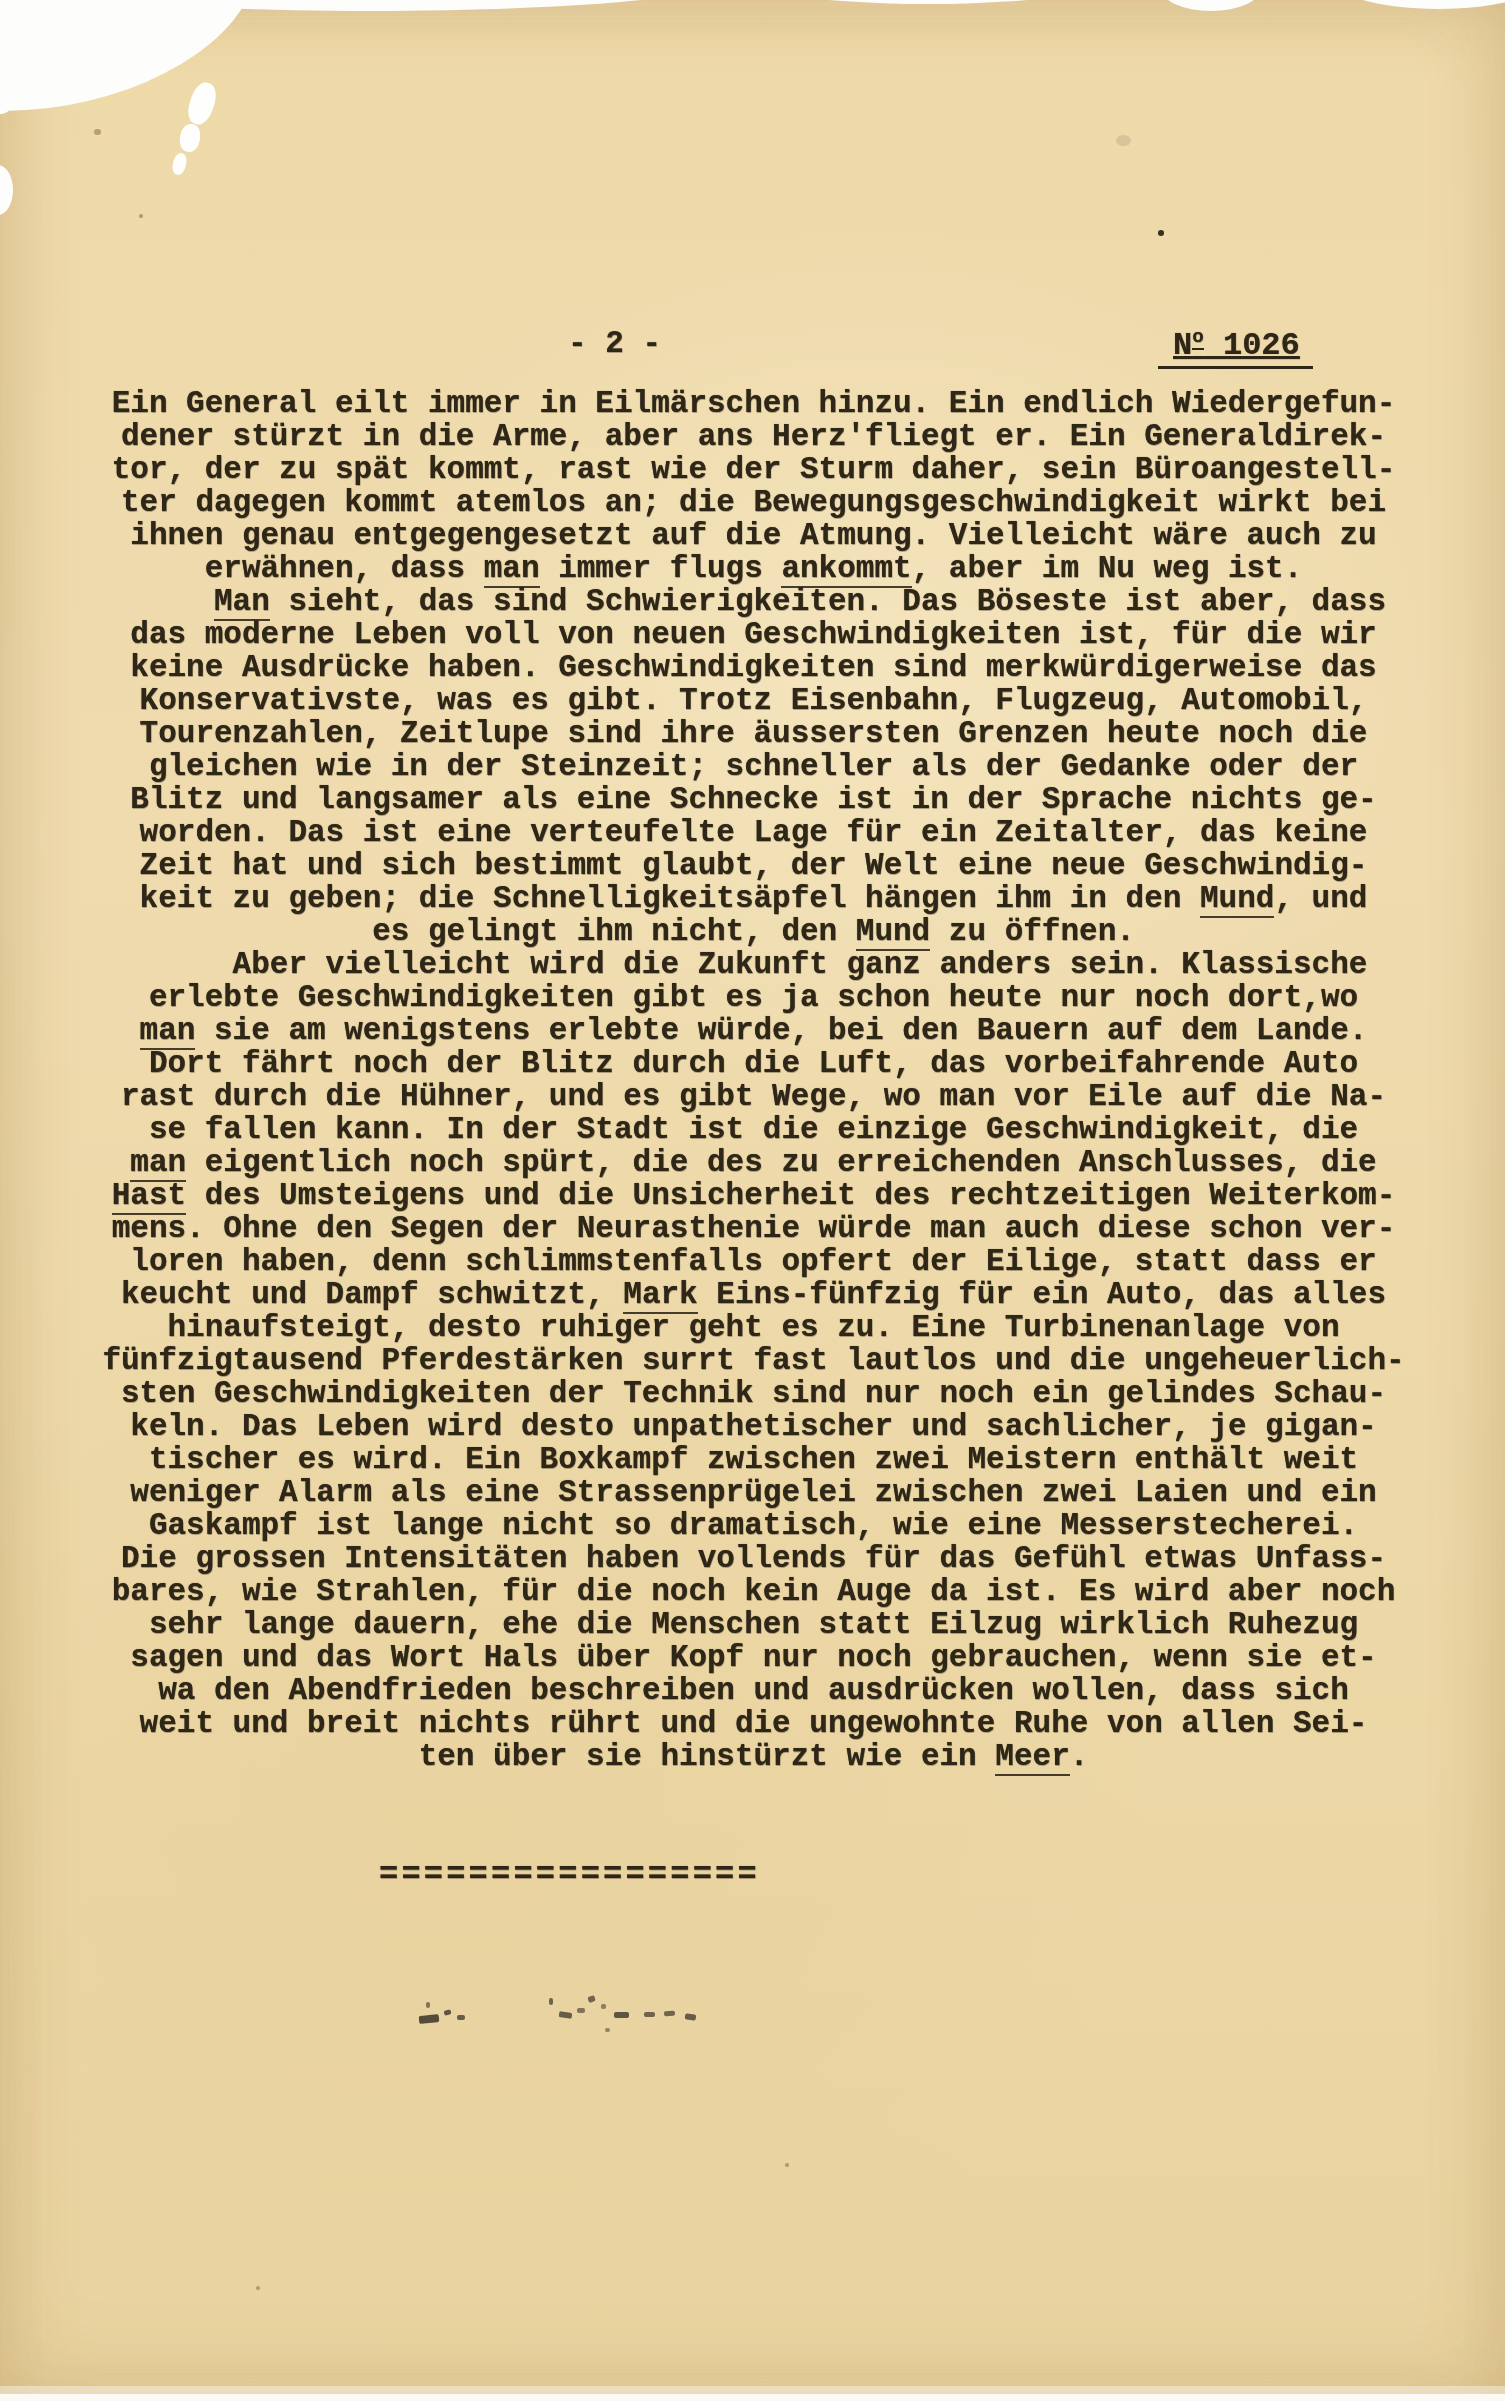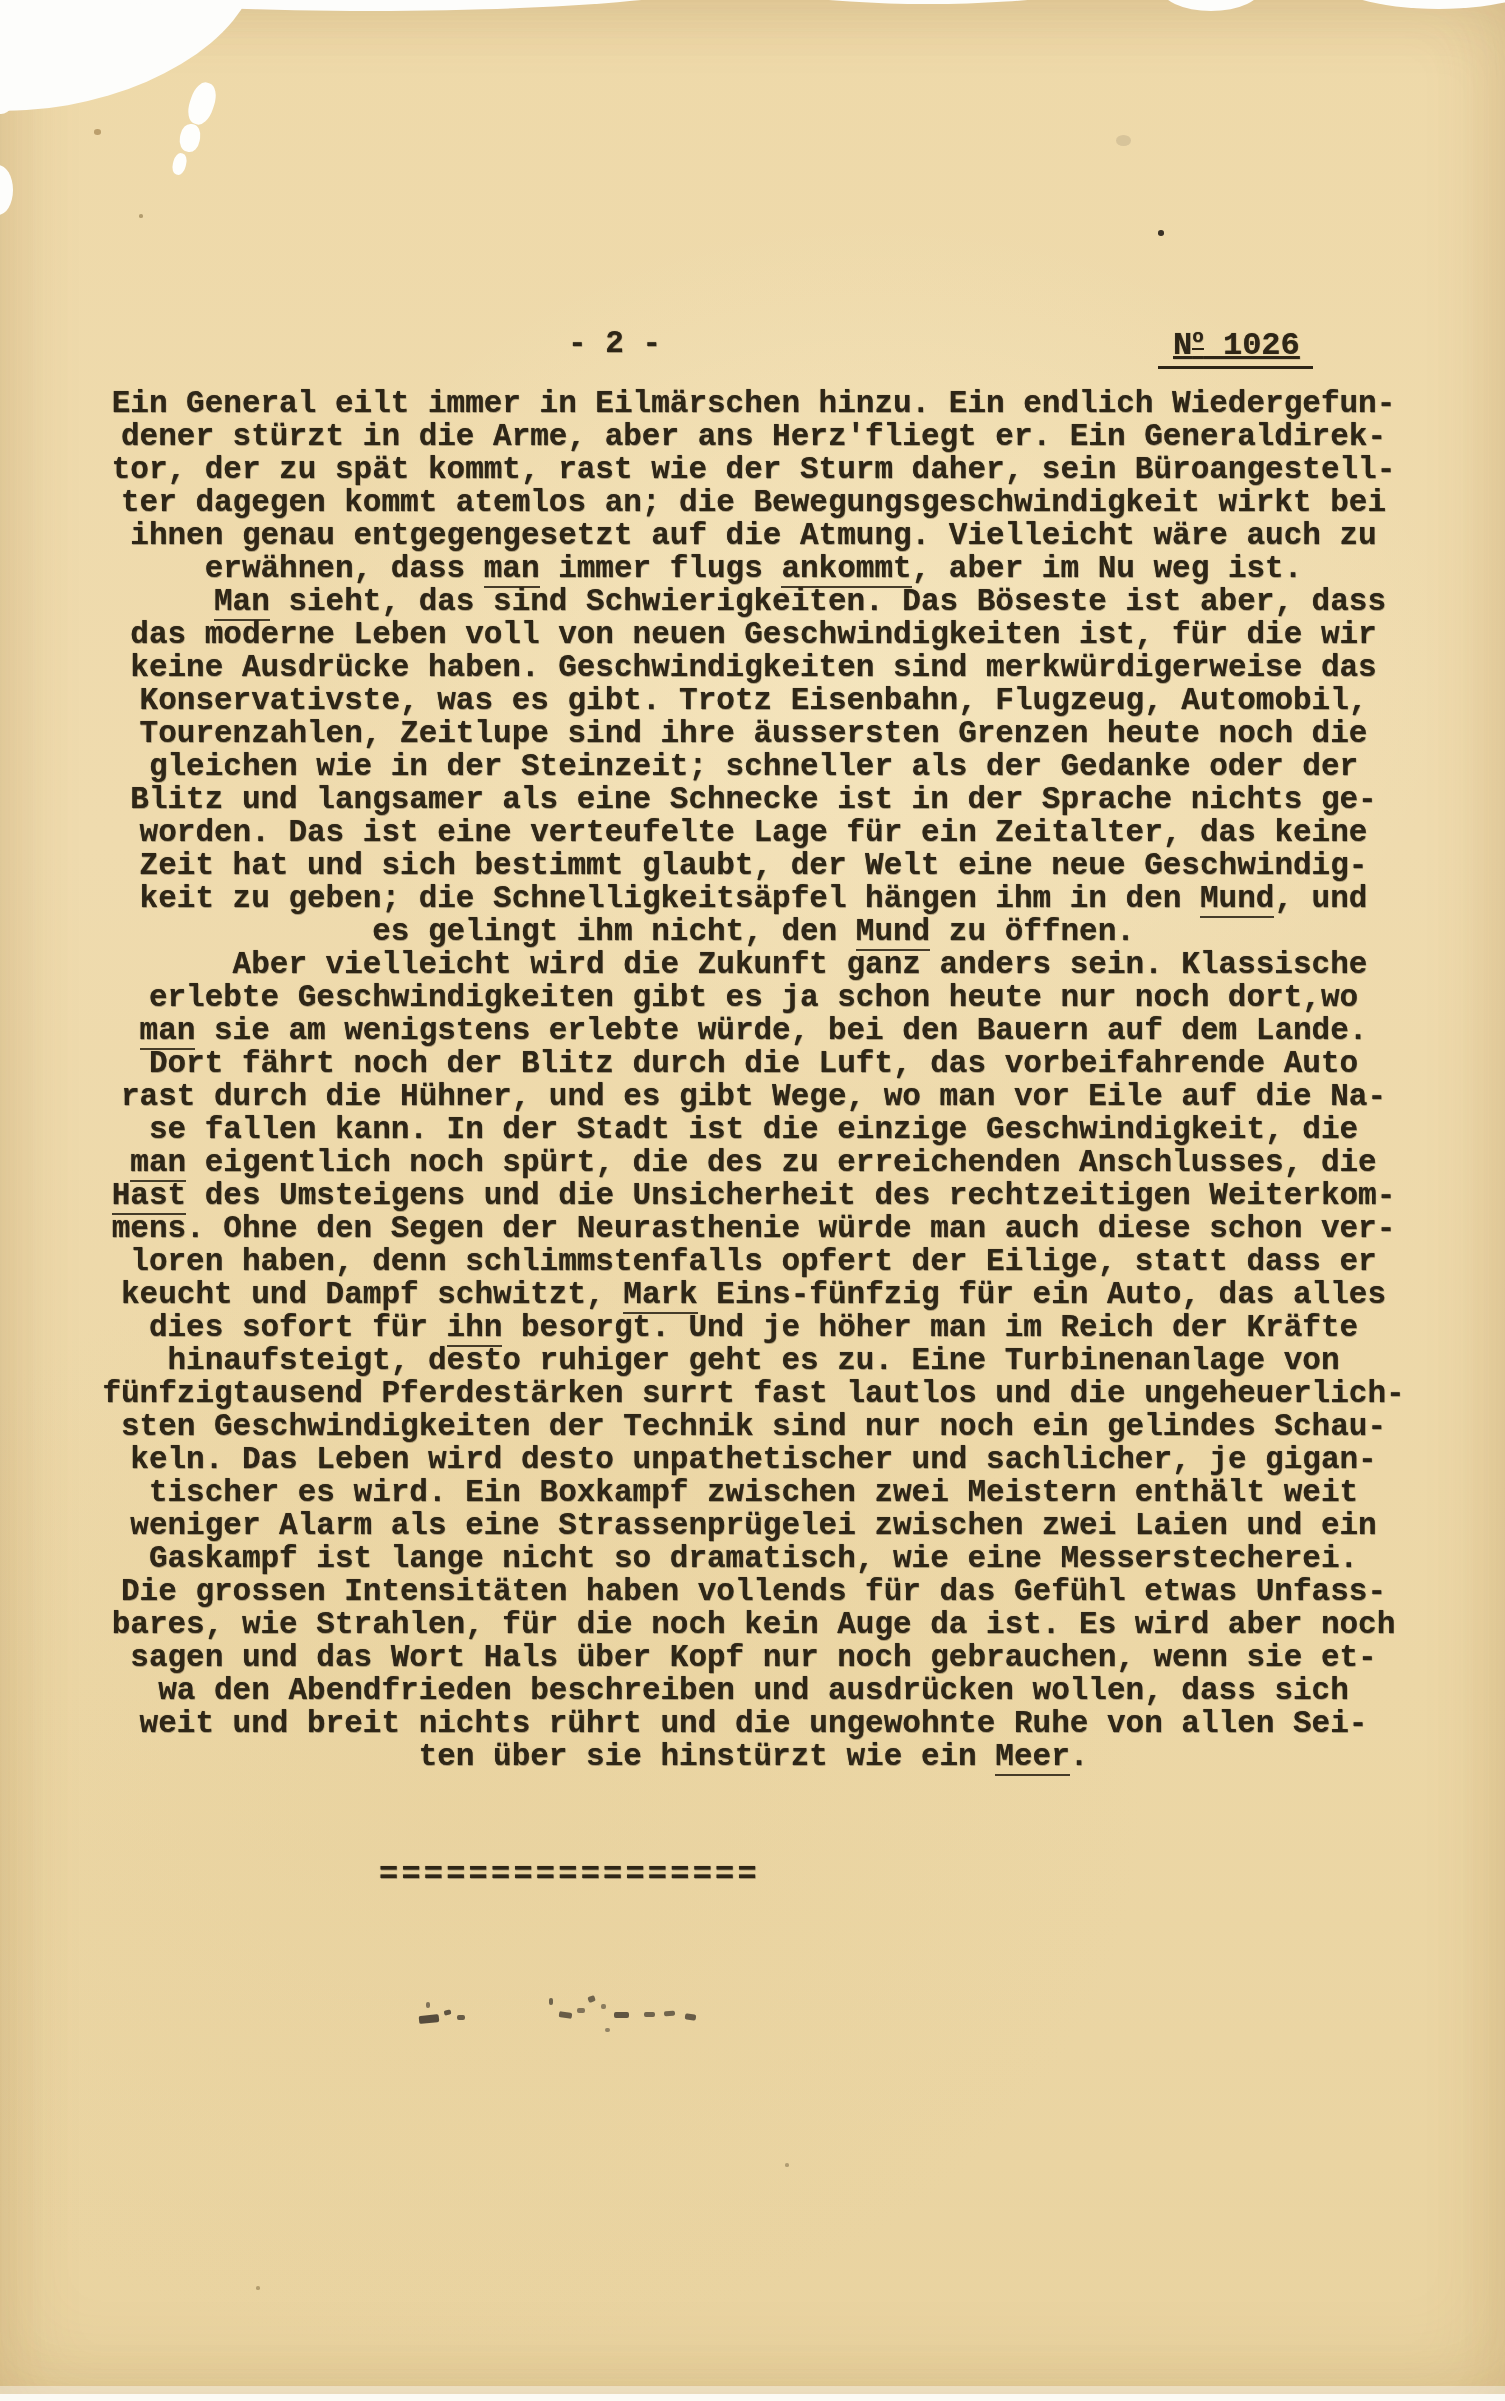--- a/index.html
+++ b/index.html
@@ -148,30 +148,30 @@
     <div class="line"><span>erlebte Geschwindigkeiten gibt es ja schon heute nur noch dort,wo</span></div>
     <div class="line"><span class="u">man</span><span> sie am wenigstens erlebte würde, bei den Bauern auf dem Lande.</span></div>
     <div class="line"><span>Dort fährt noch der Blitz durch die Luft, das vorbeifahrende Auto</span></div>
     <div class="line"><span>rast durch die Hühner, und es gibt Wege, wo man vor Eile auf die Na-</span></div>
     <div class="line"><span>se fallen kann. In der Stadt ist die einzige Geschwindigkeit, die</span></div>
     <div class="line"><span class="u">man</span><span> eigentlich noch spürt, die des zu erreichenden Anschlusses, die</span></div>
     <div class="line"><span class="u">Hast</span><span> des Umsteigens und die Unsicherheit des rechtzeitigen Weiterkom-</span></div>
     <div class="line"><span>mens. Ohne den Segen der Neurasthenie würde man auch diese schon ver-</span></div>
     <div class="line"><span>loren haben, denn schlimmstenfalls opfert der Eilige, statt dass er</span></div>
     <div class="line"><span>keucht und Dampf schwitzt, </span><span class="u">Mark</span><span> Eins-fünfzig für ein Auto, das alles</span></div>
-    <div class="line"><span>dies sofort für </span><span class="u">ihn</span><span> besorgt. Und je höher man im Reich der Kräfte</span></div>
     <div class="line"><span>hinaufsteigt, desto ruhiger geht es zu. Eine Turbinenanlage von</span></div>
     <div class="line"><span>fünfzigtausend Pferdestärken surrt fast lautlos und die ungeheuerlich-</span></div>
     <div class="line"><span>sten Geschwindigkeiten der Technik sind nur noch ein gelindes Schau-</span></div>
     <div class="line"><span>keln. Das Leben wird desto unpathetischer und sachlicher, je gigan-</span></div>
     <div class="line"><span>tischer es wird. Ein Boxkampf zwischen zwei Meistern enthält weit</span></div>
     <div class="line"><span>weniger Alarm als eine Strassenprügelei zwischen zwei Laien und ein</span></div>
     <div class="line"><span>Gaskampf ist lange nicht so dramatisch, wie eine Messerstecherei.</span></div>
     <div class="line"><span>Die grossen Intensitäten haben vollends für das Gefühl etwas Unfass-</span></div>
     <div class="line"><span>bares, wie Strahlen, für die noch kein Auge da ist. Es wird aber noch</span></div>
+    <div class="line"><span>sehr lange dauern, ehe die Menschen statt Eilzug wirklich Ruhezug</span></div>
     <div class="line"><span>sagen und das Wort Hals über Kopf nur noch gebrauchen, wenn sie et-</span></div>
     <div class="line"><span>wa den Abendfrieden beschreiben und ausdrücken wollen, dass sich</span></div>
     <div class="line"><span>weit und breit nichts rührt und die ungewohnte Ruhe von allen Sei-</span></div>
     <div class="line"><span>ten über sie hinstürzt wie ein </span><span class="u">Meer</span><span>.</span></div>
   </div>
 
 <div class="typed separator">=================</div>
 
 <div class="smudge sm-1"></div>
 <div class="smudge sm-2"></div>

